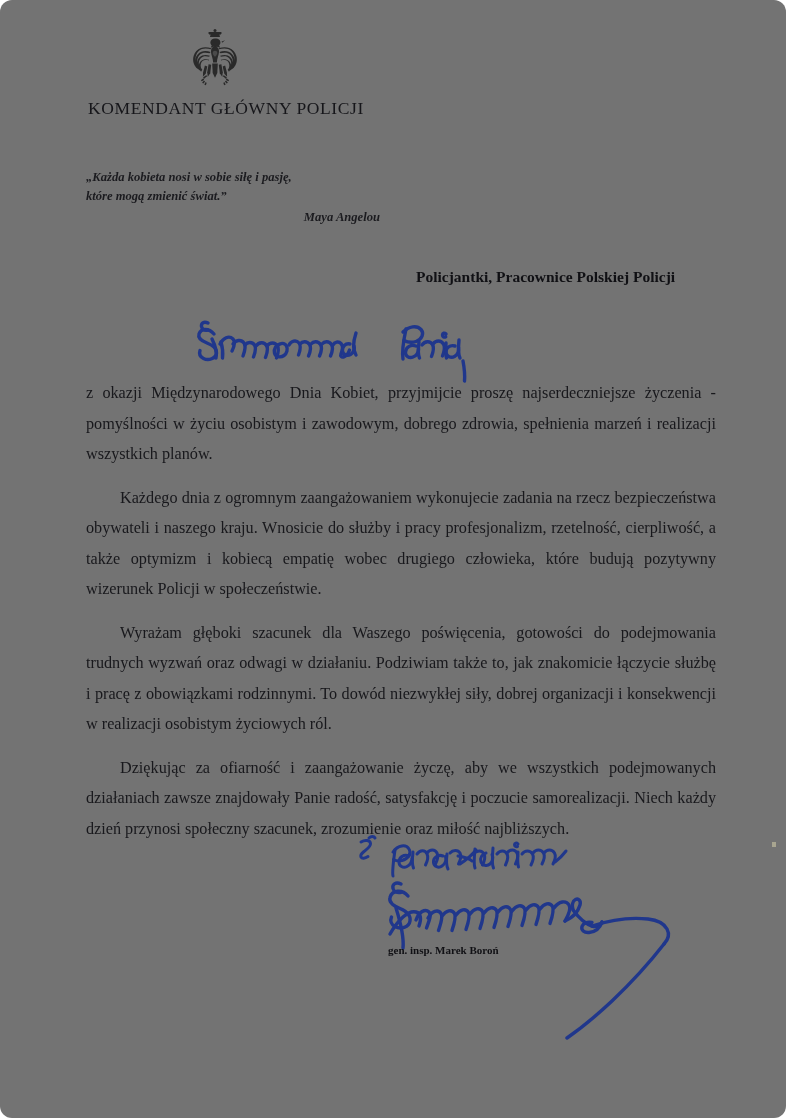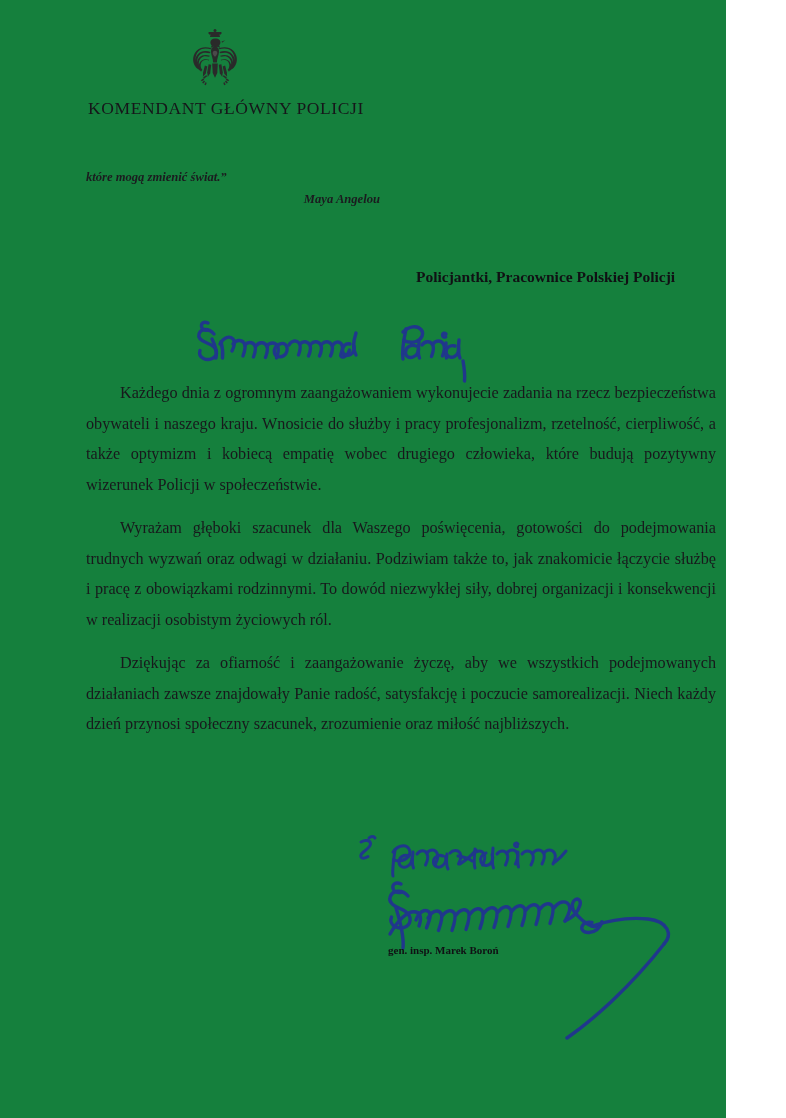--- a/index.html
+++ b/index.html
@@ -5,24 +5,25 @@
   html, body {
     margin: 0;
     padding: 0;
     background: #ffffff;
   }
   body {
     font-family: "Liberation Serif", "DejaVu Serif", serif;
   }
   .page {
     position: relative;
-    width: 726px;
+    width: 786px;
     height: 1118px;
-    background: #15803d;
+    background: #737373;
     overflow: hidden;
+    border-radius: 12px;
   }
 
   
   .emblem {
     position: absolute;
     left: 176px;
     top: 28px;
     width: 78px;
     height: 70px;
   }
@@ -176,20 +177,21 @@
 
         <path d="M39 22.8c-1.3 0-2.3.9-2.3 2.2 0 1.5 1.1 2.9 2.3 3.7 1.2-.8 2.3-2.2 2.3-3.7 0-1.3-1-2.2-2.3-2.2z" fill="#4a4a4a"></path>
       </g>
     </svg>
   </div>
 
   <div class="org-title">KOMENDANT GŁÓWNY POLICJI</div>
 
 
   <div class="epigraph">
+    <span class="epigraph-line">„Każda kobieta nosi w sobie siłę i pasję,</span>
     <span class="epigraph-line">które mogą zmienić świat.”</span>
     <span class="epigraph-author">Maya Angelou</span>
   </div>
 
   <div class="addressee">Policjantki, Pracownice Polskiej Policji</div>
 
   <div class="ink hand-salutation">
     <svg viewBox="0 0 360 70" xmlns="http://www.w3.org/2000/svg">
       <g stroke-width="3.4">
         <path d="M26 28c-5-6-13-6-15 0-1.5 4.5 3 7 8 9s10 4.5 9.5 10c-.5 5.5-8 8-13 5.5-3.5-1.8-4.5-5-3.5-8"></path>
@@ -218,20 +220,21 @@
         <path d="M258 37c-.5 8-.5 12 .5 15"></path>
         <path d="M258 28c-1.5-1.5-3.5-1-3.5 1 0 1.8 1.8 2.6 3.2 1.8"></path>
         <path d="M267 40c-5-1.5-9.5 2-9 6.5.5 4 5 6 8.5 4 3-1.7 4.5-5.5 4-9"></path>
         <path d="M271 34c-1 10-.5 15 1 18"></path>
         <path d="M275 55c1.5 8 2 14 1.5 20"></path>
       </g>
     </svg>
   </div>
 
   <div class="body-text">
+    <p>z okazji Międzynarodowego Dnia Kobiet, przyjmijcie proszę najserdeczniejsze życzenia - pomyślności w życiu osobistym i zawodowym, dobrego zdrowia, spełnienia marzeń i realizacji wszystkich planów.</p>
     <p class="indented">Każdego dnia z ogromnym zaangażowaniem wykonujecie zadania na rzecz bezpieczeństwa obywateli i naszego kraju. Wnosicie do służby i pracy profesjonalizm, rzetelność, cierpliwość, a także optymizm i kobiecą empatię wobec drugiego człowieka, które budują pozytywny wizerunek Policji w społeczeństwie.</p>
     <p class="indented">Wyrażam głęboki szacunek dla Waszego poświęcenia, gotowości do podejmowania trudnych wyzwań oraz odwagi w działaniu. Podziwiam także to, jak znakomicie łączycie służbę i pracę z obowiązkami rodzinnymi. To dowód niezwykłej siły, dobrej organizacji i konsekwencji w realizacji osobistym życiowych ról.</p>
     <p class="indented">Dziękując za ofiarność i zaangażowanie życzę, aby we wszystkich podejmowanych działaniach zawsze znajdowały Panie radość, satysfakcję i poczucie samorealizacji. Niech każdy dzień przynosi społeczny szacunek, zrozumienie oraz miłość najbliższych.</p>
   </div>
 
   <div class="ink hand-closing">
     <svg viewBox="0 0 280 50" xmlns="http://www.w3.org/2000/svg">
       <g stroke-width="3">
         <path d="M6 8c4-2.5 9-2 9.5 1.5.4 3-3.5 5.5-6.5 8-2.5 2-4 3.5-3 5.5 1 1.8 4 1.5 7-.5"></path>
         <path d="M14 4c2-2 5-2 6 0"></path>

